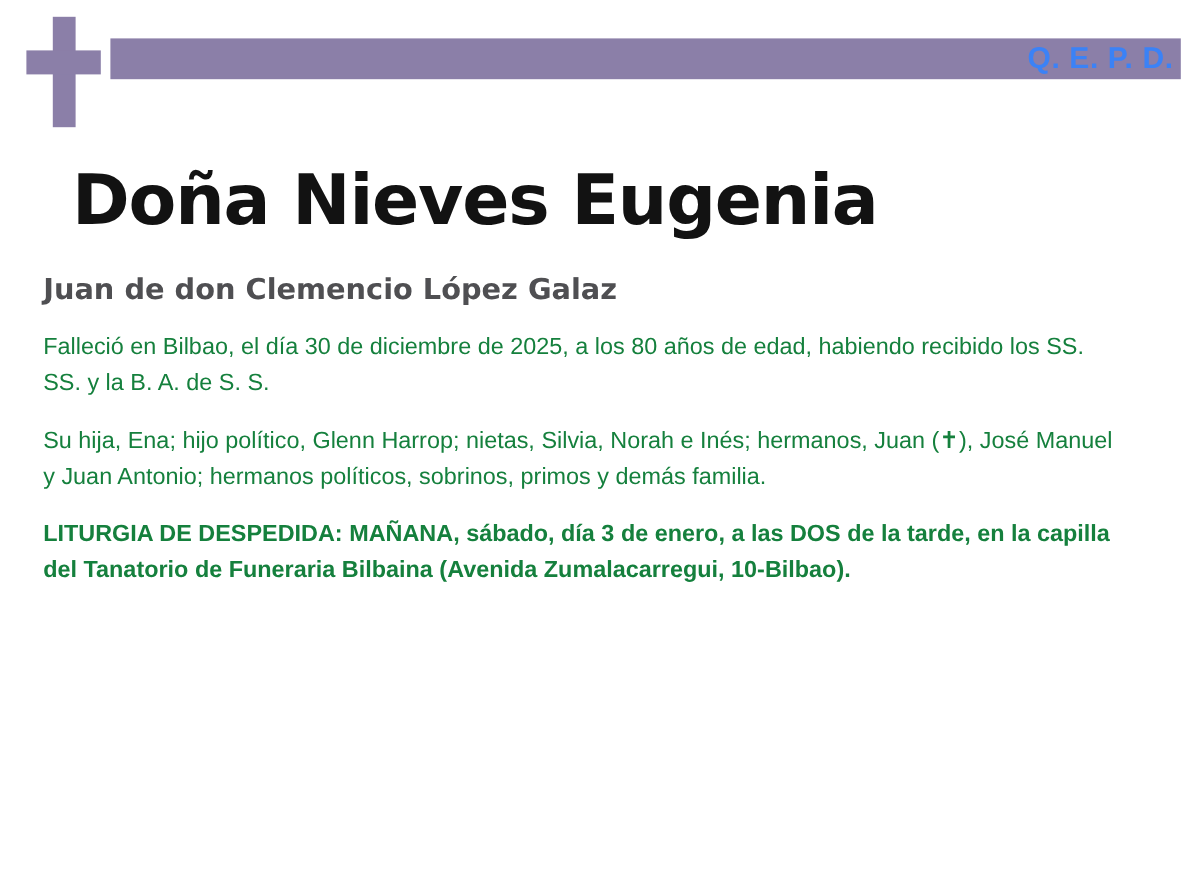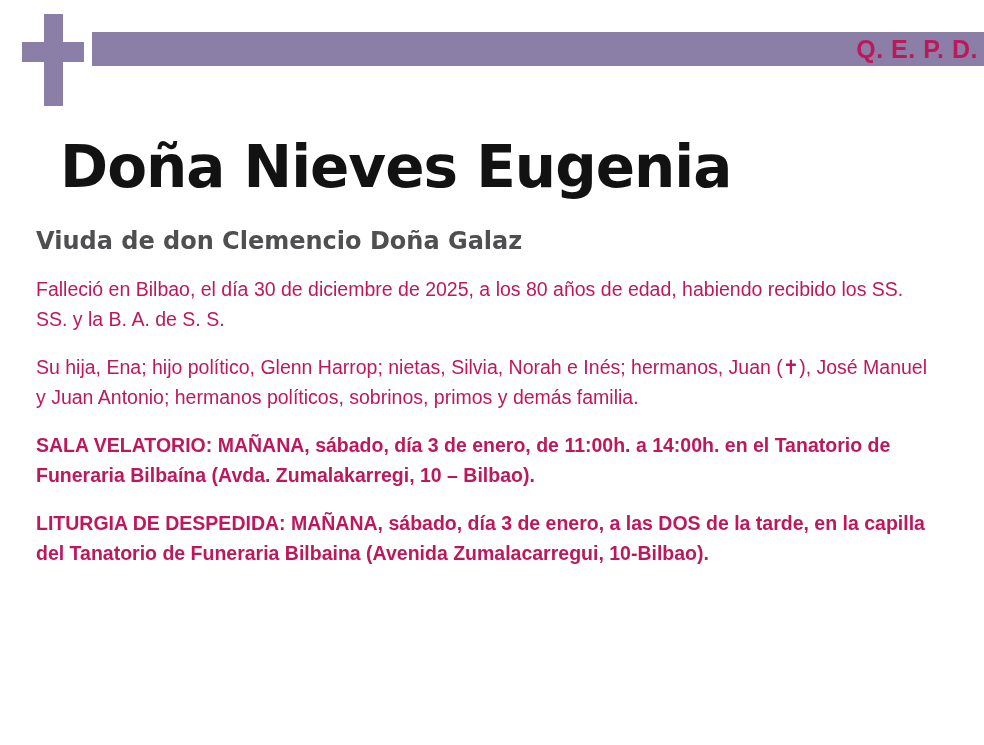--- a/index.html
+++ b/index.html
@@ -57,21 +57,21 @@
     top: 32px;
     height: 34px;
     background: #8b7fa8;
   }
   .qepd {
     position: absolute;
     right: 6px;
     top: 36px;
     font-size: 25px;
     font-weight: bold;
-    color: #be185d;
+    color: #3b82f6;
     letter-spacing: 0.5px;
     line-height: 26px;
     text-align: right;
   }
 
   
   .content {
     padding: 0 36px 0 36px;
   }
   .name {
@@ -92,21 +92,21 @@
     font-weight: bold;
     font-size: 24px;
     line-height: 30px;
     color: #4f4f52;
     margin-top: 28px;
   }
   p.para {
     font-size: 19.5px;
     line-height: 30px;
     margin: 18px 0 0 0;
-    color: #be185d;
+    color: #15803d;
     max-width: 900px;
   }
   p.bold {
     font-weight: bold;
   }
   .p-death { margin-top: 20px; }
   .p-family { margin-top: 22px; }
   .p-velatorio { margin-top: 22px; }
   .p-liturgia { margin-top: 20px; }
 </style>
@@ -123,24 +123,23 @@
     <div class="band"></div>
     <div class="qepd">Q. E. P. D.</div>
   </div>
 
   <div class="content">
 
     <div class="name">
       <span class="l1">Doña Nieves Eugenia</span>
     </div>
 
-    <div class="widow">Viuda de don Clemencio Doña Galaz</div>
+    <div class="widow">Juan de don Clemencio López Galaz</div>
 
     <p class="para p-death">Falleció en Bilbao, el día 30 de diciembre de 2025, a los 80 años de edad, habiendo recibido los SS. SS. y la B. A. de S. S.</p>
 
     <p class="para p-family">Su hija, Ena; hijo político, Glenn Harrop; nietas, Silvia, Norah e Inés; hermanos, Juan (✝), José Manuel y Juan Antonio; hermanos políticos, sobrinos, primos y demás familia.</p>
 
-    <p class="para bold p-velatorio">SALA VELATORIO: MAÑANA, sábado, día 3 de enero, de 11:00h. a 14:00h. en el Tanatorio de Funeraria Bilbaína (Avda. Zumalakarregi, 10 – Bilbao).</p>
 
     <p class="para bold p-liturgia">LITURGIA DE DESPEDIDA: MAÑANA, sábado, día 3 de enero, a las DOS de la tarde, en la capilla del Tanatorio de Funeraria Bilbaina (Avenida Zumalacarregui, 10-Bilbao).</p>
 
   </div>
 </div>
 
 </body></html>

